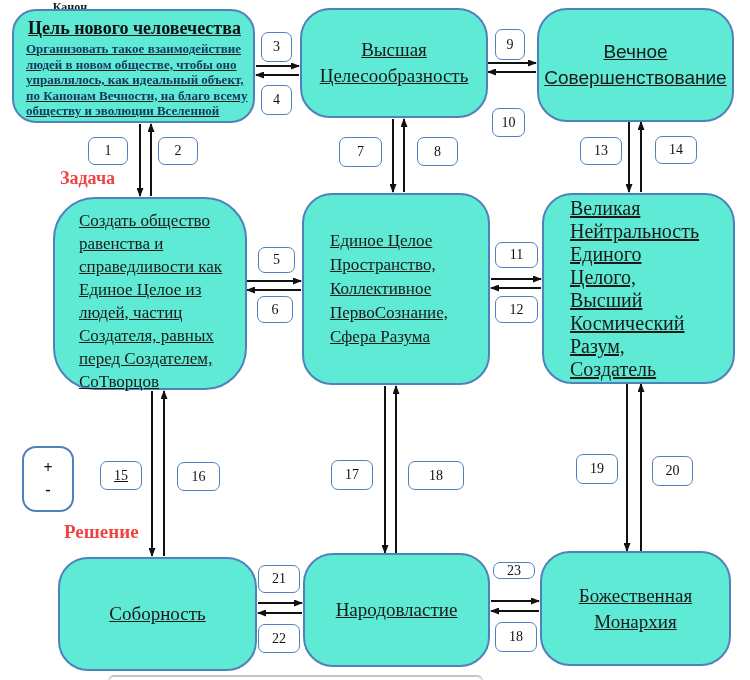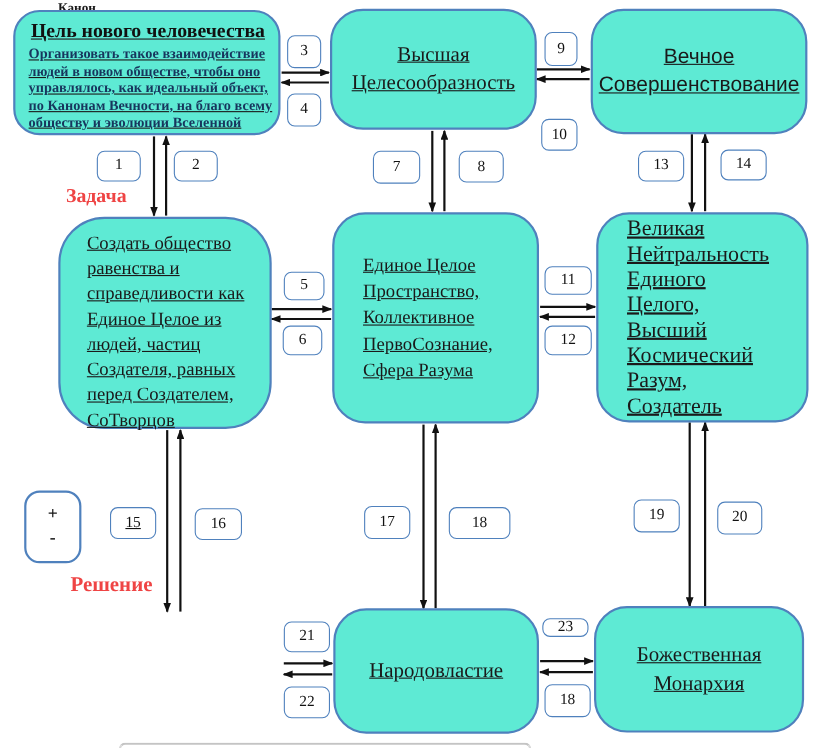--- a/index.html
+++ b/index.html
@@ -117,20 +117,23 @@
   </div>
 
   <div class="node" id="node-space">
     <div class="body">Единое Целое Пространство, Коллективное ПервоСознание, Сфера Разума</div>
   </div>
 
   <div class="node" id="node-neutrality">
     <div class="body">Великая Нейтральность Единого Целого, Высший Космический Разум, Создатель</div>
   </div>
 
+  <div class="node" id="node-sobornost">
+    <div class="title-lg">Соборность</div>
+  </div>
 
   <div class="node" id="node-narod">
     <div class="title-lg">Народовластие</div>
   </div>
 
   <div class="node" id="node-monarchy">
     <div class="title-lg">Божественная Монархия</div>
   </div>
 
   <div class="flow-label" id="task-label">Задача</div>

